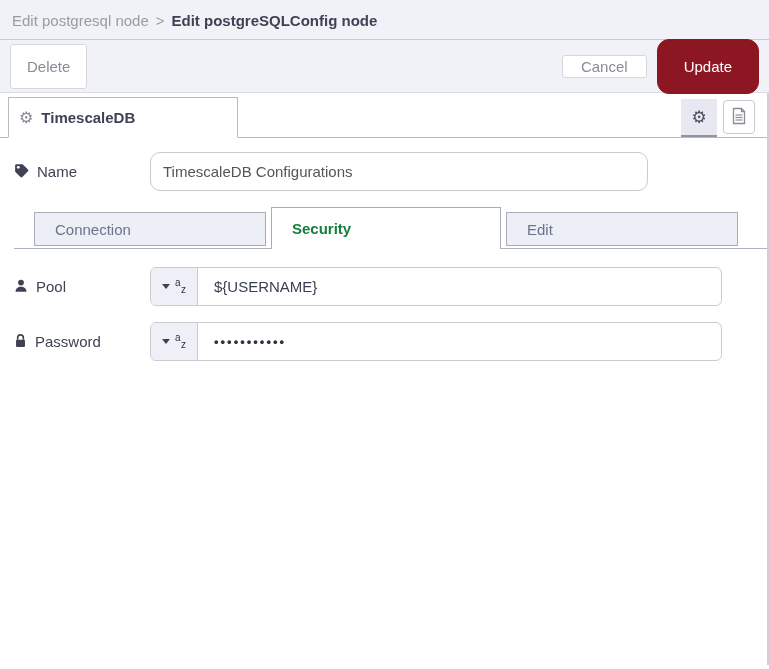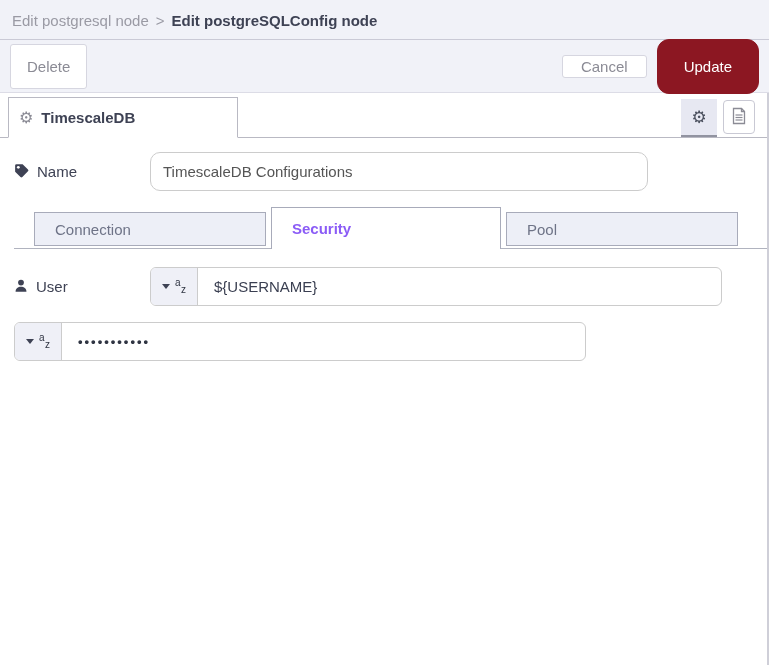--- a/index.html
+++ b/index.html
@@ -48,21 +48,21 @@
   .input-name { width:498px; height:39px; border:1px solid #ccc; border-radius:10px; font-size:15px;
                 color:#555; padding:0 12px; font-family:inherit; outline:none; background:#fff; }
 
   
   .subtabs { display:flex; align-items:flex-start; height:42px; border-bottom:1px solid #b0b3bf;
              margin:8px 0 18px 0; padding-left:20px; }
   .subtab { display:flex; align-items:center; padding-left:20px; font-size:15px; cursor:pointer; }
   .subtab.inactive { width:232px; height:34px; margin-top:5px; background:#edeff7;
                      border:1px solid #a8abba; color:#6e7387; margin-right:5px; }
   .subtab.active { width:230px; height:42px; background:#fff; border:1px solid #a8abba; border-bottom:none;
-                   color:#8b5cf6; font-weight:bold; margin-right:5px; margin-bottom:-1px; position:relative; z-index:1; }
+                   color:#15803d; font-weight:bold; margin-right:5px; margin-bottom:-1px; position:relative; z-index:1; }
 
   
   .typedinput { display:flex; align-items:stretch; width:572px; height:39px; border:1px solid #ccc;
                 border-radius:6px; overflow:hidden; background:#fff; }
   .ti-btn { width:47px; background:#eff0f7; border:none; border-right:1px solid #ccc;
             display:flex; align-items:center; justify-content:center; gap:5px; cursor:pointer; }
   .caret-down { width:0; height:0; border-left:4px solid transparent; border-right:4px solid transparent;
                 border-top:5px solid #3e4254; }
   .az { position:relative; width:11px; height:17px; color:#2f3442; font-size:10px; line-height:1; }
   .az .az-top { position:absolute; top:0; left:0; }
@@ -129,47 +129,56 @@
       </div>
 
       <div class="subtabs">
         <div class="subtab inactive">
           <span>Connection</span>
         </div>
         <div class="subtab active">
           <span>Security</span>
         </div>
         <div class="subtab inactive">
-          <span>Pool</span>
+          <span>Edit</span>
         </div>
       </div>
 
       <div class="row">
         <div class="field-label">
           <span>
             <svg width="14" height="15" viewBox="0 0 16 16">
               <circle cx="8" cy="4.6" r="3.3" fill="#3e4254"></circle>
               <path d="M1.8 15 c0-3.5 2.8-5.6 6.2-5.6 s6.2 2.1 6.2 5.6 z" fill="#3e4254"></path>
             </svg>
           </span>
-          <span>User</span>
+          <span>Pool</span>
         </div>
         <div class="typedinput">
           <button class="ti-btn">
             <span class="caret-down"></span>
             <span class="az">
               <span class="az-top">a</span>
               <span class="az-bot">z</span>
             </span>
           </button>
           <div class="ti-value">${USERNAME}</div>
         </div>
       </div>
 
       <div class="row">
+        <div class="field-label">
+          <span>
+            <svg width="13" height="15" viewBox="0 0 16 18">
+              <path d="M4.5 8 V5.5 a3.5 3.5 0 0 1 7 0 V8" fill="none" stroke="#3e4254" stroke-width="2"></path>
+              <rect x="2.5" y="8" width="11" height="9" rx="1.2" fill="#3e4254"></rect>
+            </svg>
+          </span>
+          <span>Password</span>
+        </div>
         <div class="typedinput">
           <button class="ti-btn">
             <span class="caret-down"></span>
             <span class="az">
               <span class="az-top">a</span>
               <span class="az-bot">z</span>
             </span>
           </button>
           <div class="ti-value dots">•••••••••••</div>
         </div>

